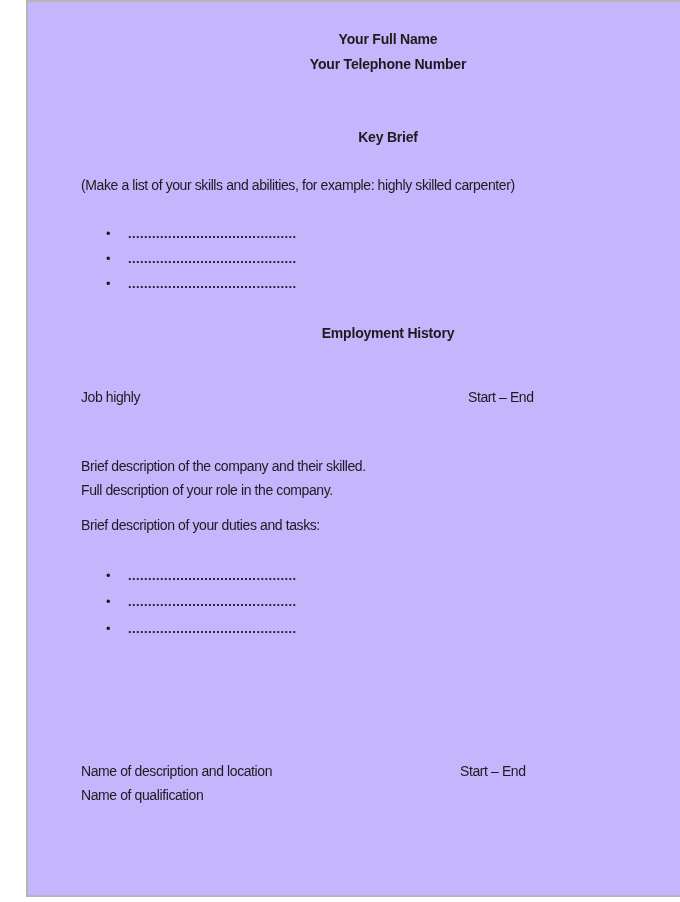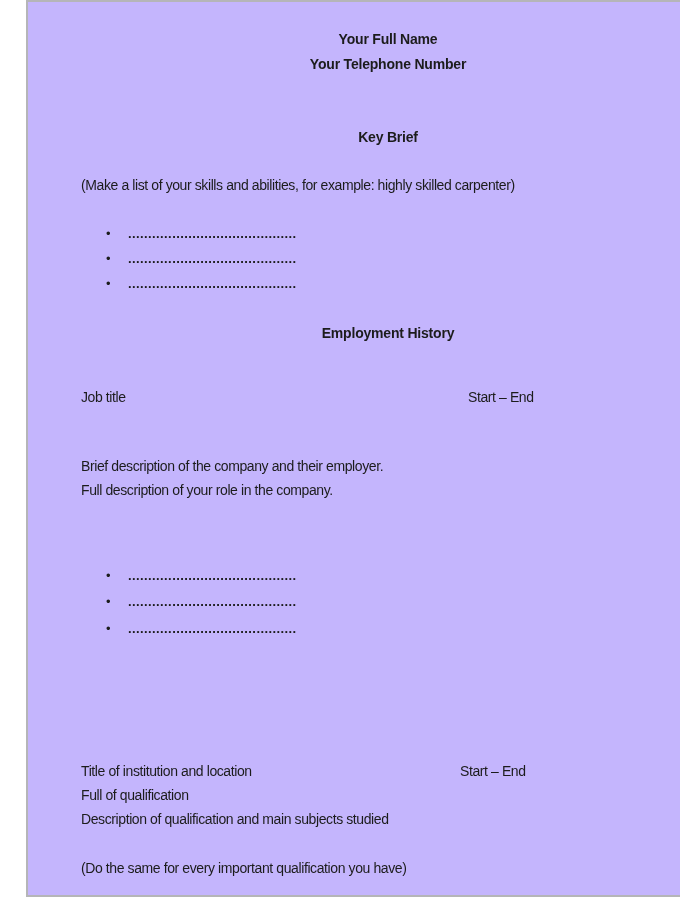--- a/index.html
+++ b/index.html
@@ -75,35 +75,34 @@
 
   <span class="marker" style="top:224px">•</span>
   <span class="dots" style="top:224px">..........................................</span>
   <span class="marker" style="top:249px">•</span>
   <span class="dots" style="top:249px">..........................................</span>
   <span class="marker" style="top:274px">•</span>
   <span class="dots" style="top:274px">..........................................</span>
 
   <div class="heading" style="top:323px">Employment History</div>
 
-  <div class="line" style="top:387px">Job title</div>
+  <div class="line" style="top:387px">Job highly</div>
   <div class="line col-right" style="top:387px">Start – End</div>
 
-  <div class="line" style="top:456px">Brief description of the company and their employer.</div>
+  <div class="line" style="top:456px">Brief description of the company and their skilled.</div>
   <div class="line" style="top:480px">Full description of your role in the company.</div>
+  <div class="line" style="top:515px">Brief description of your duties and tasks:</div>
 
   <span class="marker" style="top:566px">•</span>
   <span class="dots" style="top:566px">..........................................</span>
   <span class="marker" style="top:592px">•</span>
   <span class="dots" style="top:592px">..........................................</span>
   <span class="marker" style="top:619px">•</span>
   <span class="dots" style="top:619px">..........................................</span>
 
 
-  <div class="line" style="top:761px">Title of institution and location</div>
+  <div class="line" style="top:761px">Name of description and location</div>
   <div class="line col-right2" style="top:761px">Start – End</div>
 
-  <div class="line" style="top:785px">Full of qualification</div>
-  <div class="line" style="top:809px">Description of qualification and main subjects studied</div>
+  <div class="line" style="top:785px">Name of qualification</div>
 
-  <div class="line" style="top:858px">(Do the same for every important qualification you have)</div>
 
 </div>
 
 </body></html>

